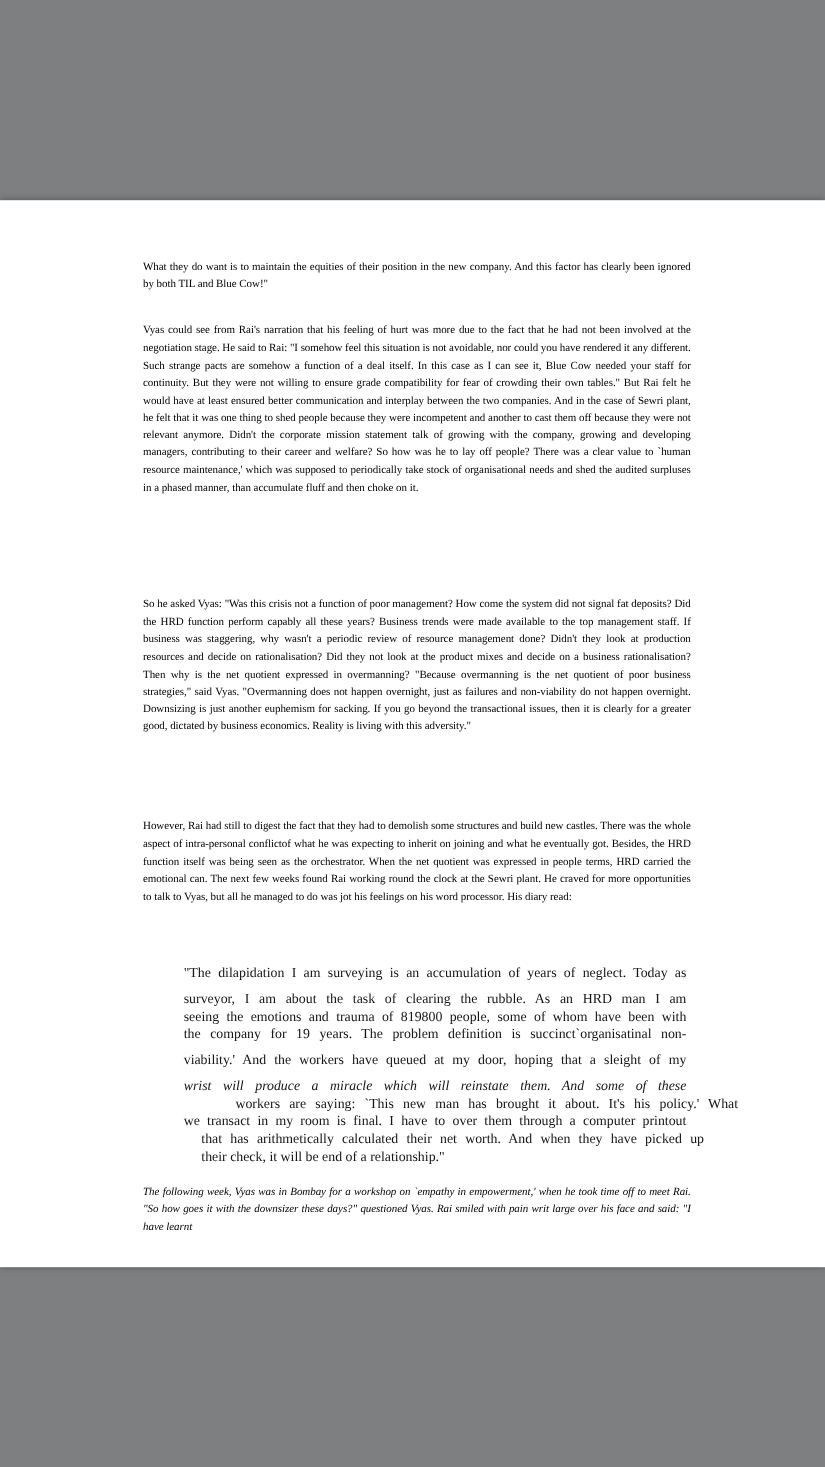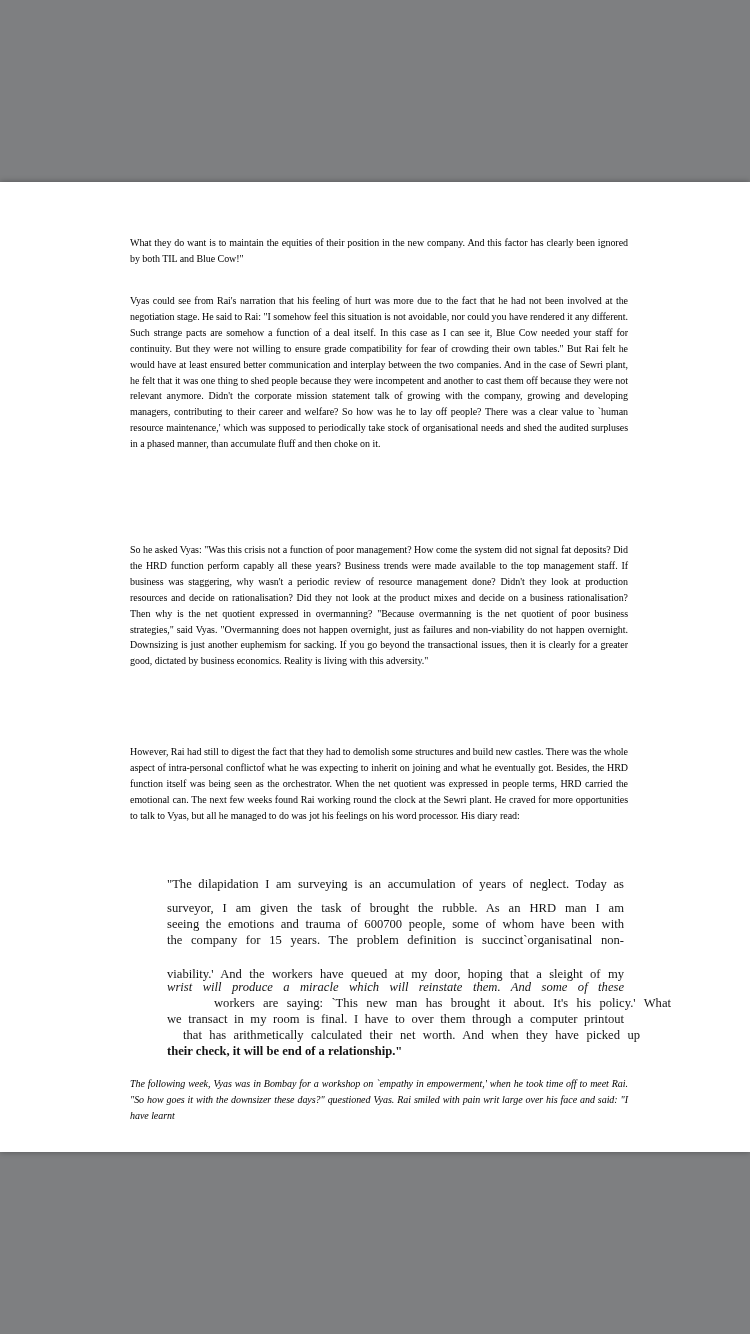--- a/index.html
+++ b/index.html
@@ -63,24 +63,24 @@
 <p class="para" style="top:231px;"> What they do want is to maintain the equities of their position in the new company.  And this factor has clearly been ignored by both TIL and Blue Cow!"</p>
 
 <p class="para" style="top:289px;">Vyas could see from Rai's narration that his feeling of hurt was more due to the fact that he had not been involved at the negotiation stage.  He said to Rai: "I somehow feel this situation is not avoidable, nor could you have rendered it any different.  Such strange pacts are somehow a function of a deal itself.  In this case as I can see it, Blue Cow needed your staff for continuity.  But they were not willing to ensure grade compatibility for fear of crowding their own tables."  But Rai felt he would have at least ensured better communication and interplay between the two companies.  And in the case of Sewri plant, he felt that it was one thing to shed people because they were incompetent and another to cast them off because they were not relevant anymore.  Didn't the corporate mission statement talk of growing with the company, growing and developing managers, contributing to their career and welfare?  So how was he to lay off people?  There was a clear value to `human resource maintenance,' which was supposed to periodically take stock of organisational needs and shed the audited surpluses in a phased manner, than accumulate fluff and then choke on it.</p>
 
 <p class="para" style="top:538px;">So he asked Vyas: "Was this crisis not a function of poor management?  How come the system did not signal fat deposits?  Did the HRD function perform capably all these years?  Business trends were made available to the top management staff.  If business was staggering, why wasn't a periodic review of resource management done?  Didn't they look at production resources and decide on rationalisation?  Did they not look at the product mixes and decide on a business rationalisation?  Then why is the net quotient expressed in overmanning?  "Because overmanning is the net quotient of poor business strategies," said Vyas.  "Overmanning does not happen overnight, just as failures and non-viability do not happen overnight.  Downsizing is just another euphemism for sacking.  If you go beyond the transactional issues, then it is clearly for a greater good, dictated by business economics.  Reality is living with this adversity."</p>
 
 <p class="para" style="top:740px;">However, Rai had still to digest the fact that they had to demolish some structures and build new castles.  There was the whole aspect of intra-personal conflictof what he was expecting to inherit on joining and what he eventually got.  Besides, the HRD function itself was being seen as the orchestrator.  When the net quotient was expressed in people terms, HRD carried the emotional can.  The next few weeks found Rai working round the clock at the Sewri plant.  He craved for more opportunities to talk to Vyas, but all he managed to do was jot his feelings on his word processor.  His diary read:</p>
 
 <div class="quote">
   <span class="ql" style="position:absolute; top:877px; left:0; width:457px;">"The dilapidation I am surveying is an accumulation of years of neglect.  Today as</span>
-  <span class="ql" style="position:absolute; top:901px; left:0; width:457px;">surveyor, I am given the task of   brought the rubble.   As an HRD man I am</span>
-  <span class="ql" style="position:absolute; top:917px; left:0; width:457px;">seeing the emotions and trauma of 600700 people, some of whom have been with</span>
-  <span class="ql" style="position:absolute; top:933px; left:0; width:457px;">the company for 15 years.  The problem definition is succinct`organisatinal non-</span>
-  <span class="ql" style="position:absolute; top:956px; left:0; width:457px;margin-top:11px;">viability.' And the workers have    queued at my door, hoping that a sleight of my</span>
+  <span class="ql" style="position:absolute; top:901px; left:0; width:457px;">surveyor, I am about the task of   clearing the rubble.   As an HRD man I am</span>
+  <span class="ql" style="position:absolute; top:917px; left:0; width:457px;">seeing the emotions and trauma of 819800 people, some of whom have been with</span>
+  <span class="ql" style="position:absolute; top:933px; left:0; width:457px;">the company for 19 years.  The problem definition is succinct`organisatinal non-</span>
+  <span class="ql" style="position:absolute; top:956px; left:0; width:457px;">viability.' And the workers have    queued at my door, hoping that a sleight of my</span>
   <span class="ql" style="position:absolute; top:980px; left:0; width:457px;font-style:italic;">wrist will  produce a miracle which will reinstate them.  And some of these</span>
   <span class="ql" style="position:absolute; top:996px; left:0; width:457px;margin-left:47px;">workers are saying:  `This new man has brought it about.  It's his policy.'  What</span>
   <span class="ql" style="position:absolute; top:1012px; left:0; width:457px;">we transact in my room is final. I have to over them through a computer printout</span>
   <span class="ql" style="position:absolute; top:1028px; left:16px; width:457px;">that has arithmetically calculated their net worth.  And when they have picked up</span>
-  <span class="ql last" style="position:absolute; top:1044px; left:0; width:457px;font-weight:bold;">their check, it will be end of a relationship."</span>
+  <span class="ql last" style="position:absolute; top:1044px; left:16px; width:457px;">their check, it will be end of a relationship."</span>
 </div>
 
 <p class="para" style="top:1072px;font-style:italic;">The following week, Vyas was in Bombay for a workshop on `empathy in empowerment,' when he took time off to meet Rai.  "So how goes it with the downsizer these days?"  questioned Vyas.   Rai smiled with pain writ large over his face and said: "I have learnt</p>
 
 </body></html>

